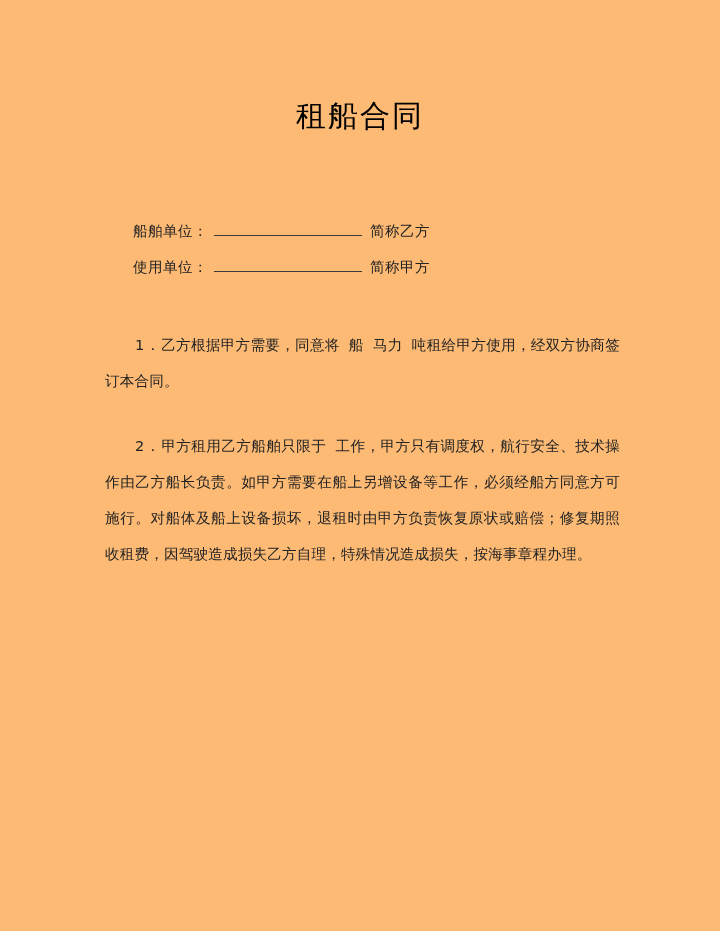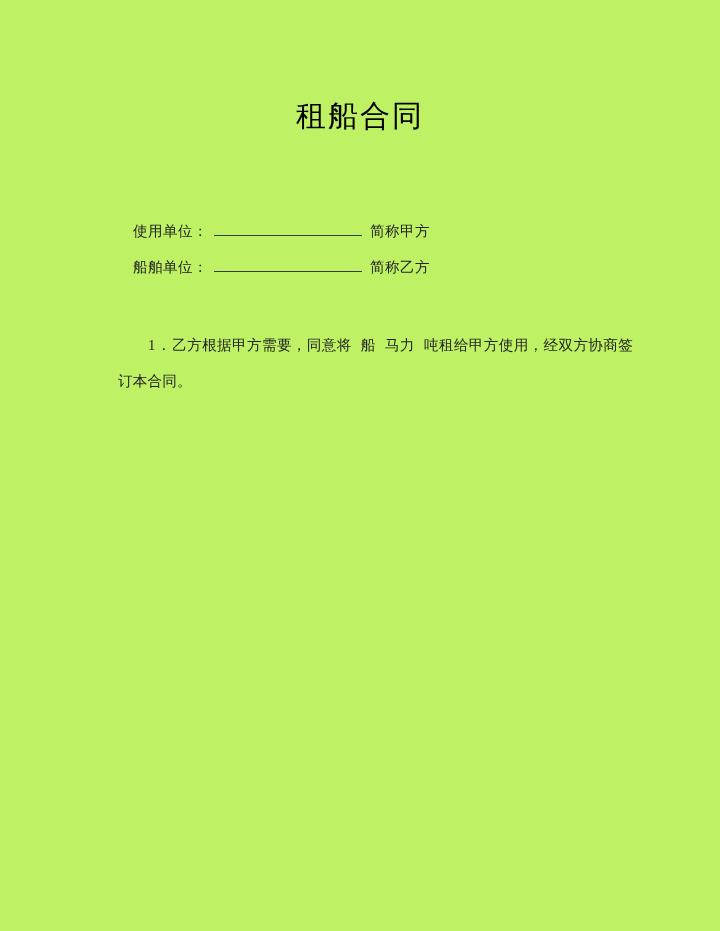--- a/index.html
+++ b/index.html
@@ -14,21 +14,21 @@
     position: relative;
     overflow: hidden;
     font-family: "DejaVu Sans", "Liberation Sans", sans-serif;
     color: #1a1a1a;
     -webkit-font-smoothing: antialiased;
   }
 
   .page {
     position: absolute;
     inset: 0;
-    background: #bef264;
+    background: #fdba74;
     padding: 0;
   }
 
   
   .doc-title {
     position: absolute;
     top: 78px;
     left: 0;
     width: 720px;
     text-align: center;
@@ -66,23 +66,22 @@
     height: 15px;
   }
   .party-suffix {
     letter-spacing: 0.5px;
   }
 
   
   .clauses {
     position: absolute;
     top: 327px;
-    left: 118px;
+    left: 105px;
     width: 515px;
-    font-family: Liberation Serif, serif;
   }
   .clause {
     font-size: 14.6px;
     line-height: 36px;
     color: #232323;
     text-align: justify;
     text-justify: inter-ideograph;
     margin: 0 0 29px 0;
     letter-spacing: 0.15px;
   }
@@ -102,37 +101,40 @@
 </head>
 <body>
 
 <div class="page">
 
   <h1 class="doc-title">租船合同</h1>
 
   <div class="party-block">
 
     <div class="party-row">
+      <span class="party-label">船舶单位：</span>
+      <span class="party-blank" title=""></span>
+      <span class="party-suffix">简称乙方</span>
+    </div>
+
+    <div class="party-row">
       <span class="party-label">使用单位：</span>
       <span class="party-blank" title=""></span>
       <span class="party-suffix">简称甲方</span>
-    </div>
-
-    <div class="party-row">
-      <span class="party-label">船舶单位：</span>
-      <span class="party-blank" title=""></span>
-      <span class="party-suffix">简称乙方</span>
     </div>
 
   </div>
 
   <div class="clauses">
 
     <p class="clause">
       <span class="indent"></span><span class="clause-num">1．</span><span>乙方根据甲方需要，同意将</span><span class="blank-gap"></span><span>船</span><span class="blank-gap"></span><span>马力</span><span class="blank-gap"></span><span>吨租给甲方使用，经双方协商签订本合同。</span>
     </p>
 
+    <p class="clause">
+      <span class="indent"></span><span class="clause-num">2．</span><span>甲方租用乙方船舶只限于</span><span class="blank-gap"></span><span>工作，甲方只有调度权，航行安全、技术操作由乙方船长负责。如甲方需要在船上另增设备等工作，必须经船方同意方可施行。对船体及船上设备损坏，退租时由甲方负责恢复原状或赔偿；修复期照收租费，因驾驶造成损失乙方自理，特殊情况造成损失，按海事章程办理。</span>
+    </p>
 
 
 
   </div>
 
 </div>
 
 </body></html>

